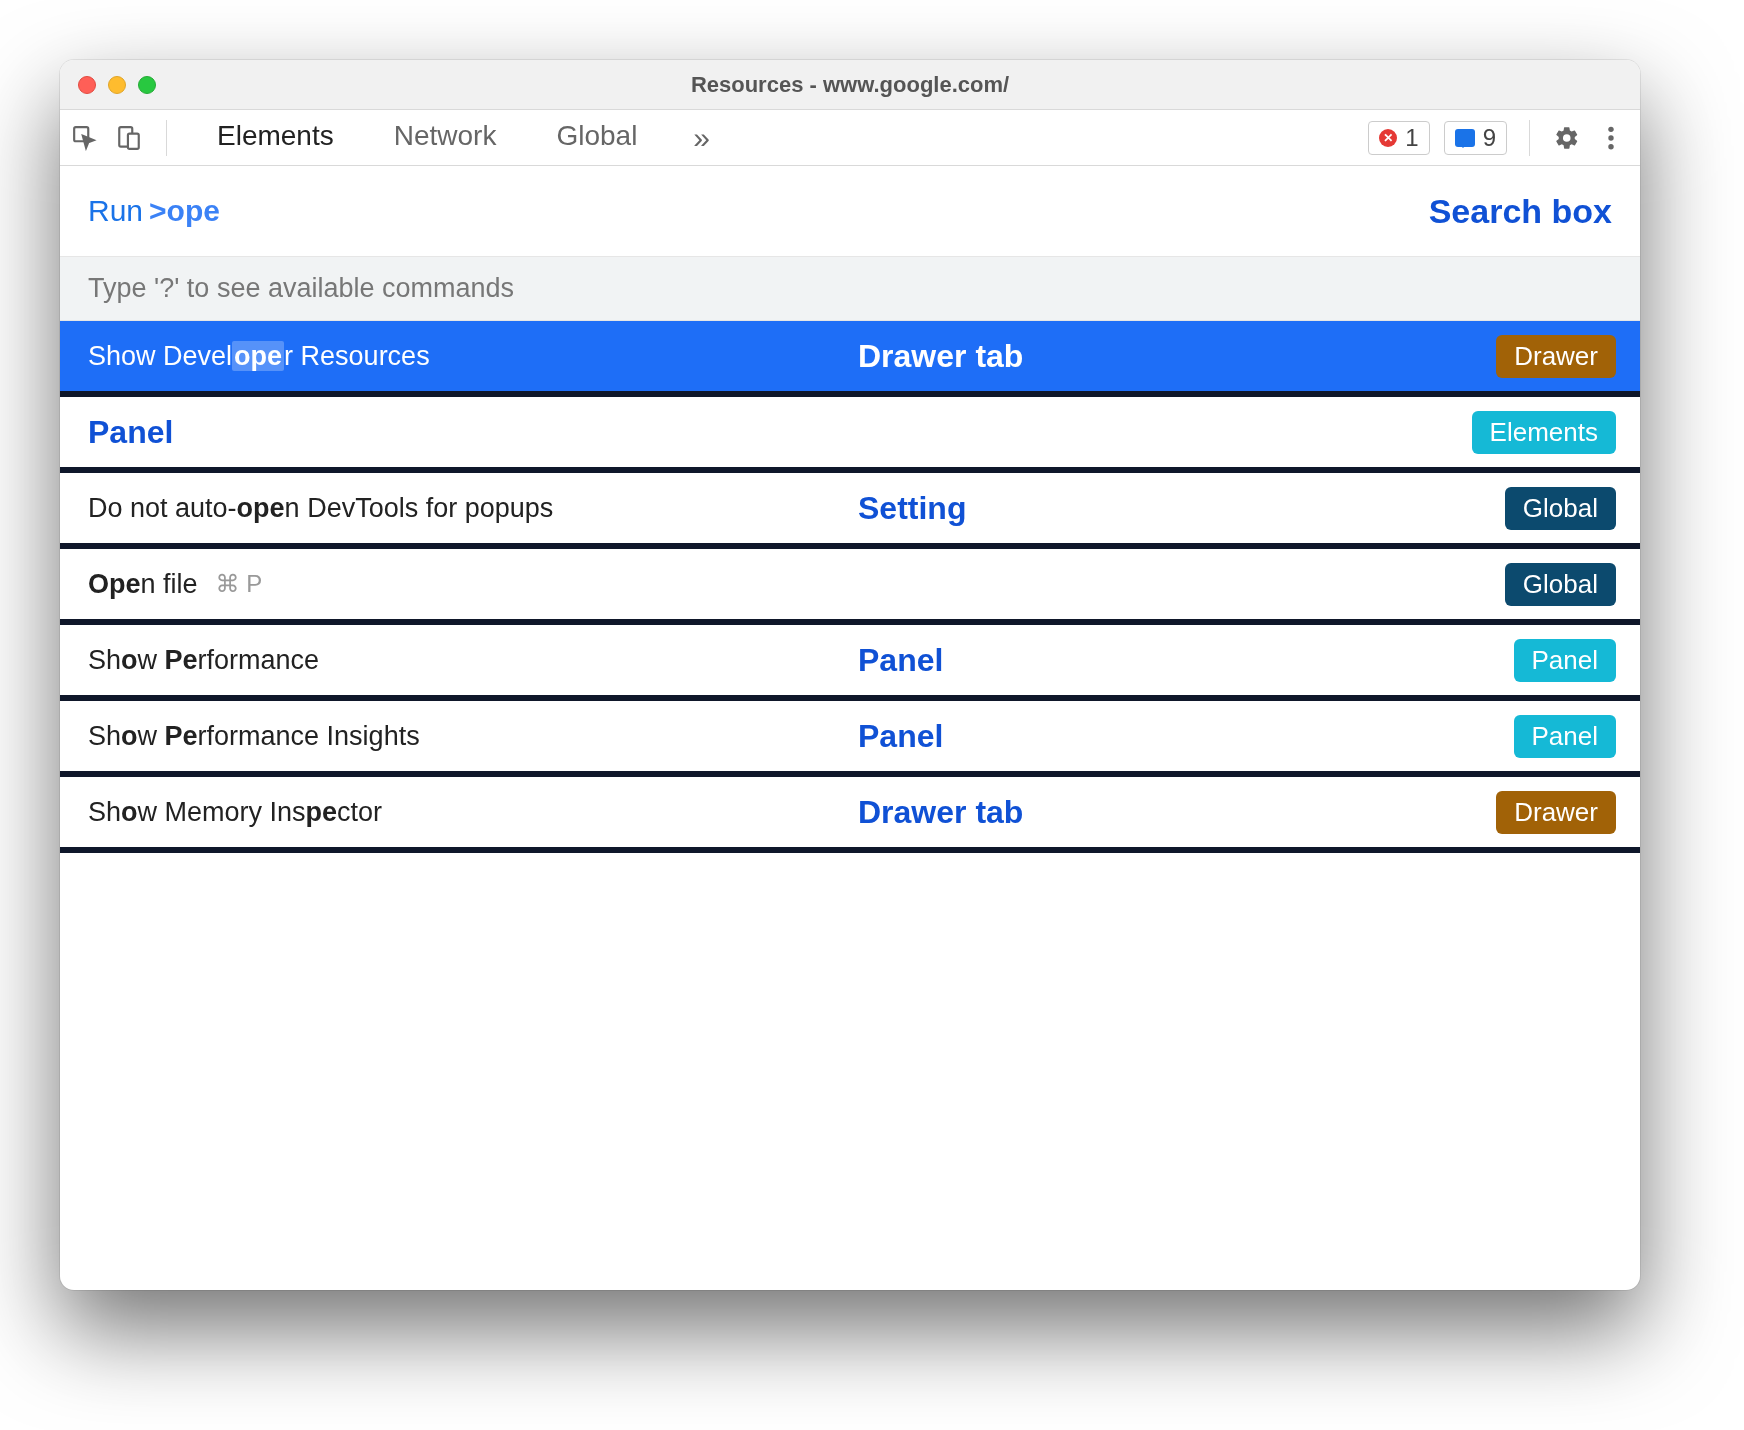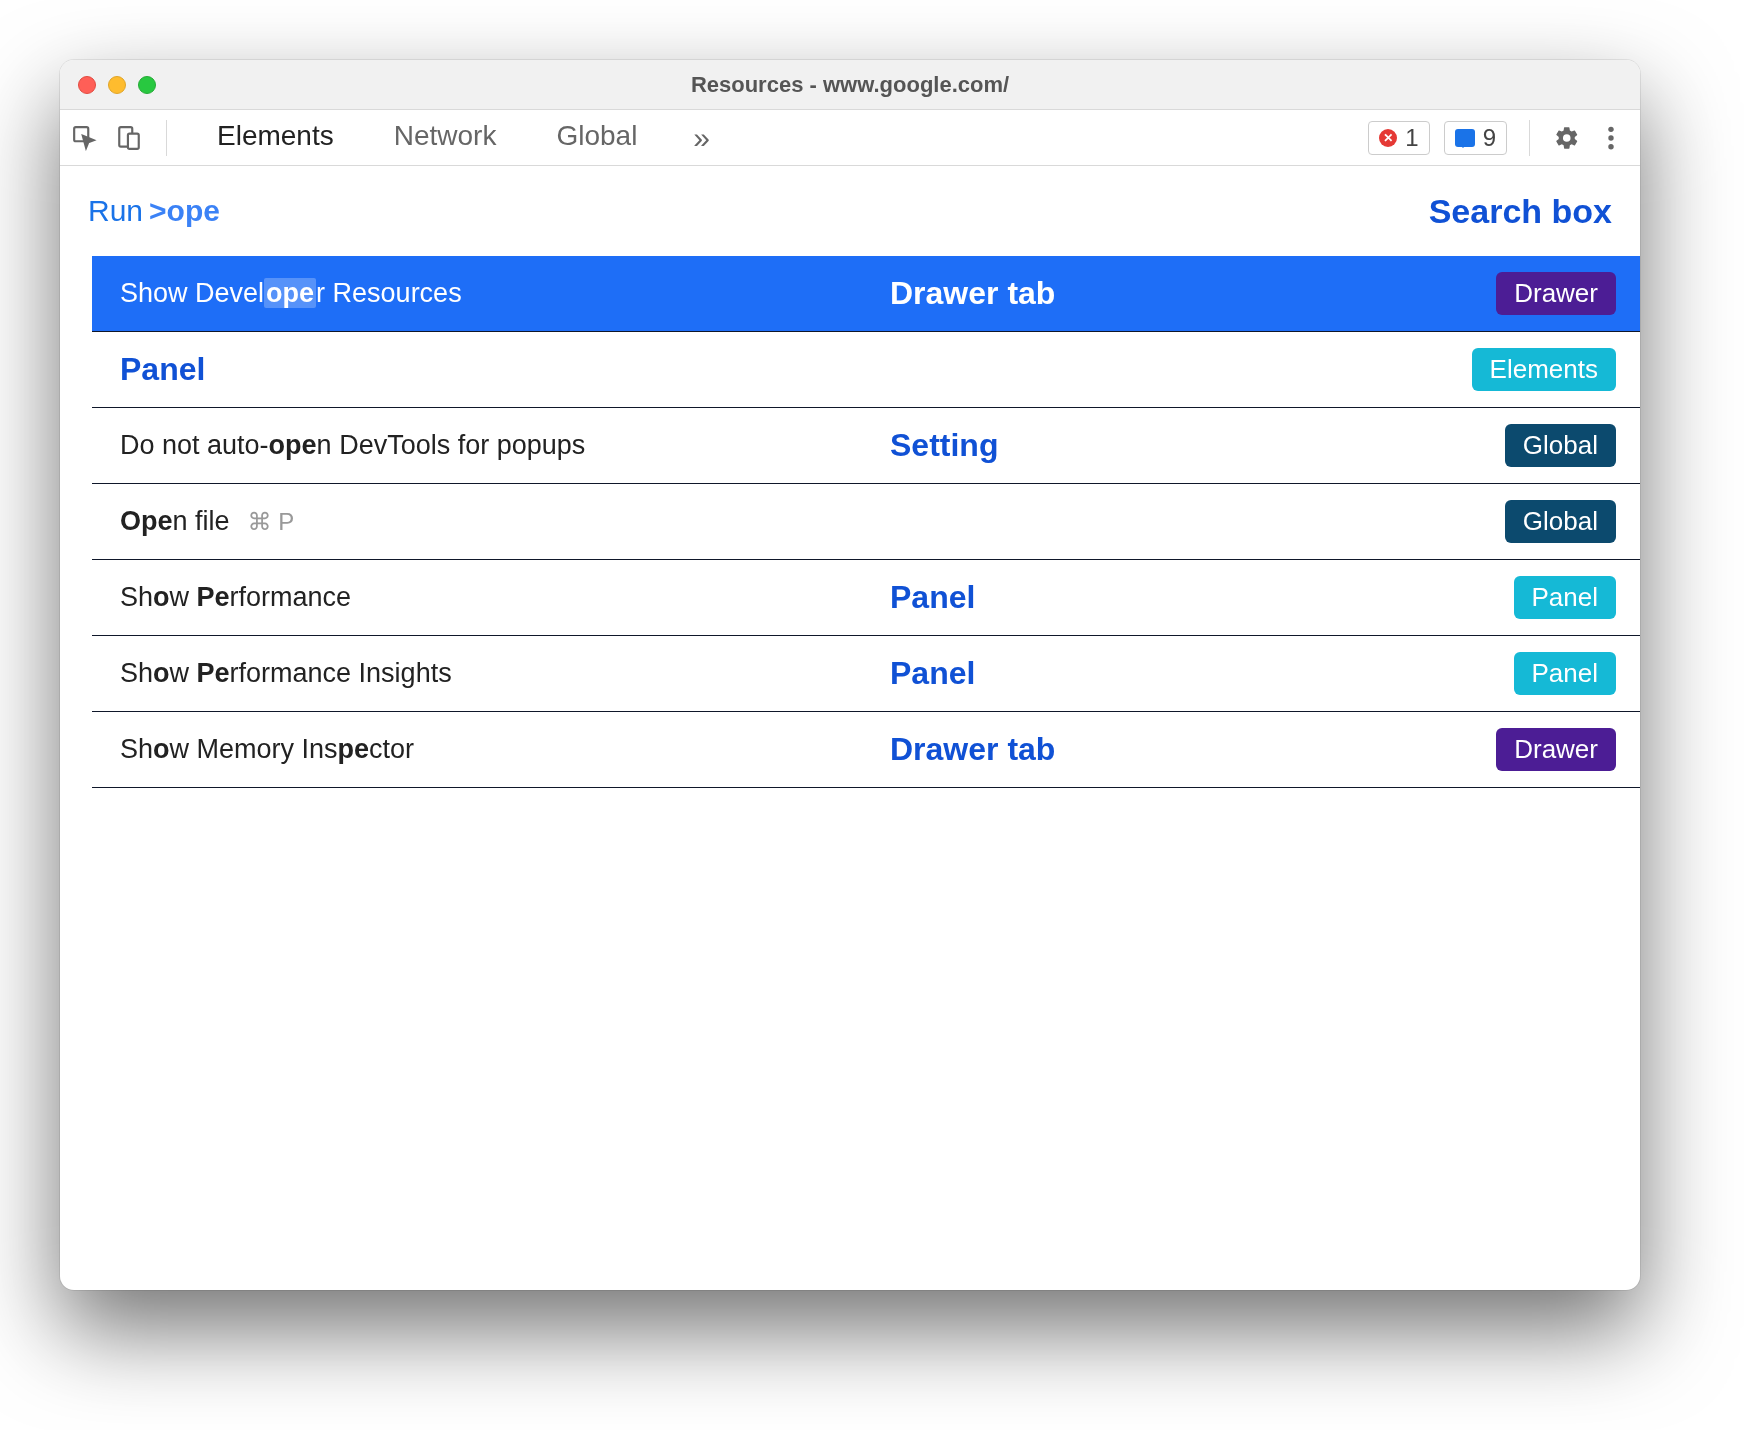--- a/index.html
+++ b/index.html
@@ -81,32 +81,31 @@
     border-top:1px solid #e6e6e6;
     border-bottom:1px solid #e6e6e6;
     padding: 16px 28px;
     font-size: 27px; color:#777;
   }
   .list { flex:1; overflow:hidden; }
   .row {
     display:flex; align-items:center;
     height: 76px;
     padding: 0 24px 0 28px;
-    border-bottom: 1px solid #0f172a;
+    border-bottom: 6px solid #0f172a;
     font-size: 27px;
     background:#fff;
     color:#222;
-    margin-left:32px;
   }
   .row.selected { background:#1e6ef7; color:#fff; }
   .row .cmd-text { flex: 0 0 770px; display:flex; align-items:center; gap: 18px;}
   .row .ann { color:#1051d5; font-size:32px; font-weight:700; flex: 0 0 340px;}
   .row.selected .ann { color:#fff; }
   .row .tag { margin-left:auto; padding: 6px 18px; border-radius:6px; color:#fff; font-size:26px; font-weight:500; white-space:nowrap;}
-  .tag.drawer { background:#4c1d95;}
+  .tag.drawer { background:#a16207;}
   .tag.elements { background:#15b9d6;}
   .tag.global { background:#0c4a6e;}
   .tag.panel { background:#15b9d6;}
   b.hi { font-weight:700; }
   .sel-hi { background: rgba(255,255,255,0.25); padding: 0 2px; border-radius:2px;}
   .kbd { color:#999; font-size:24px;}
   svg { display:block; }
 </style>
 </head>
 <body>
@@ -168,20 +167,21 @@
       </div>
     </div>
   </div>
 
   <div class="run-row">
     <span class="run-label">Run</span>
     <span class="run-text">&gt;ope</span>
     <span class="ann-search">Search box</span>
   </div>
 
+  <div class="hint-row">Type '?' to see available commands</div>
 
   <div class="list" id="results">
       <div class="row selected">
         <div class="cmd-text">
           <span>Show Devel<b class="hi sel-hi">ope</b>r Resources</span>
         </div>
         <div class="ann">Drawer tab</div>
         <div class="tag drawer">Drawer</div>
       </div>
       <div class="row">

